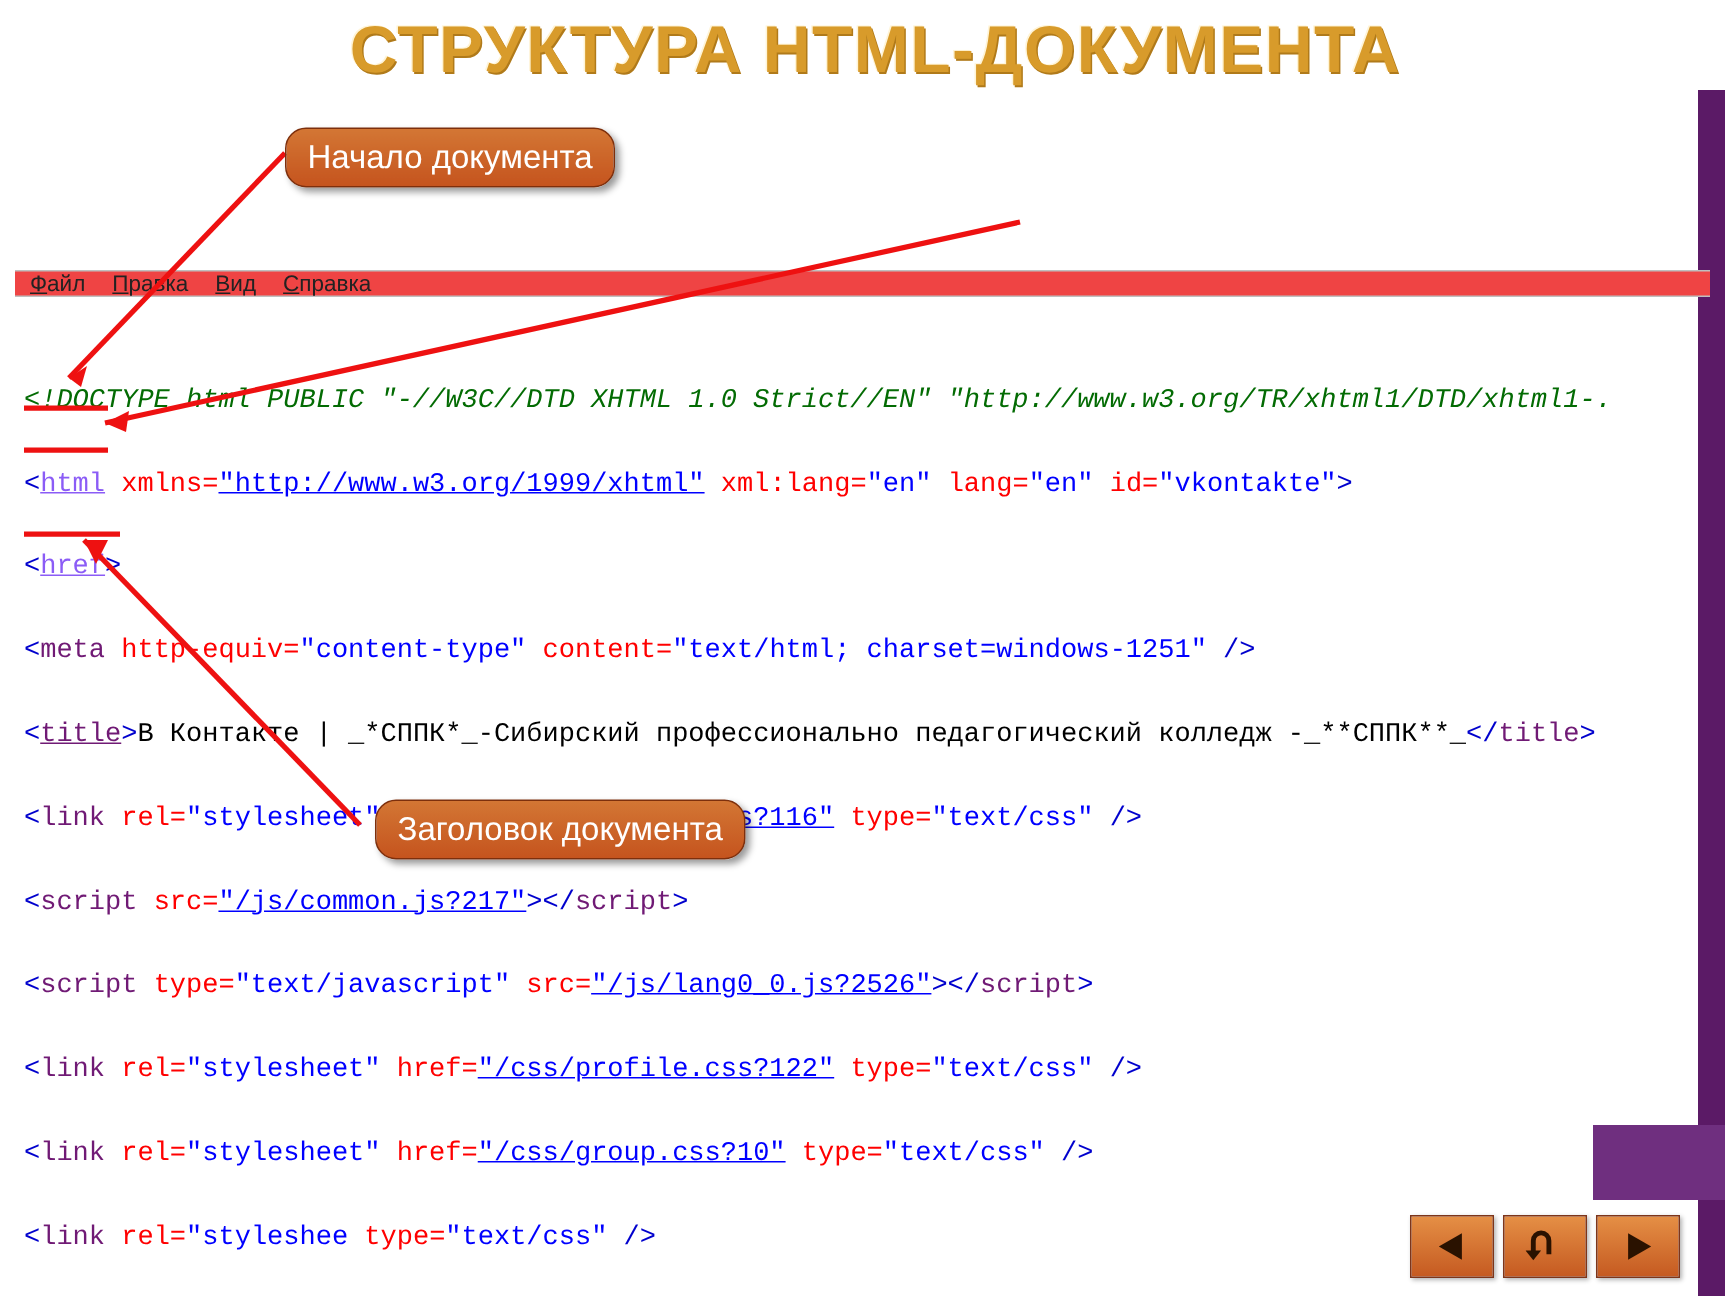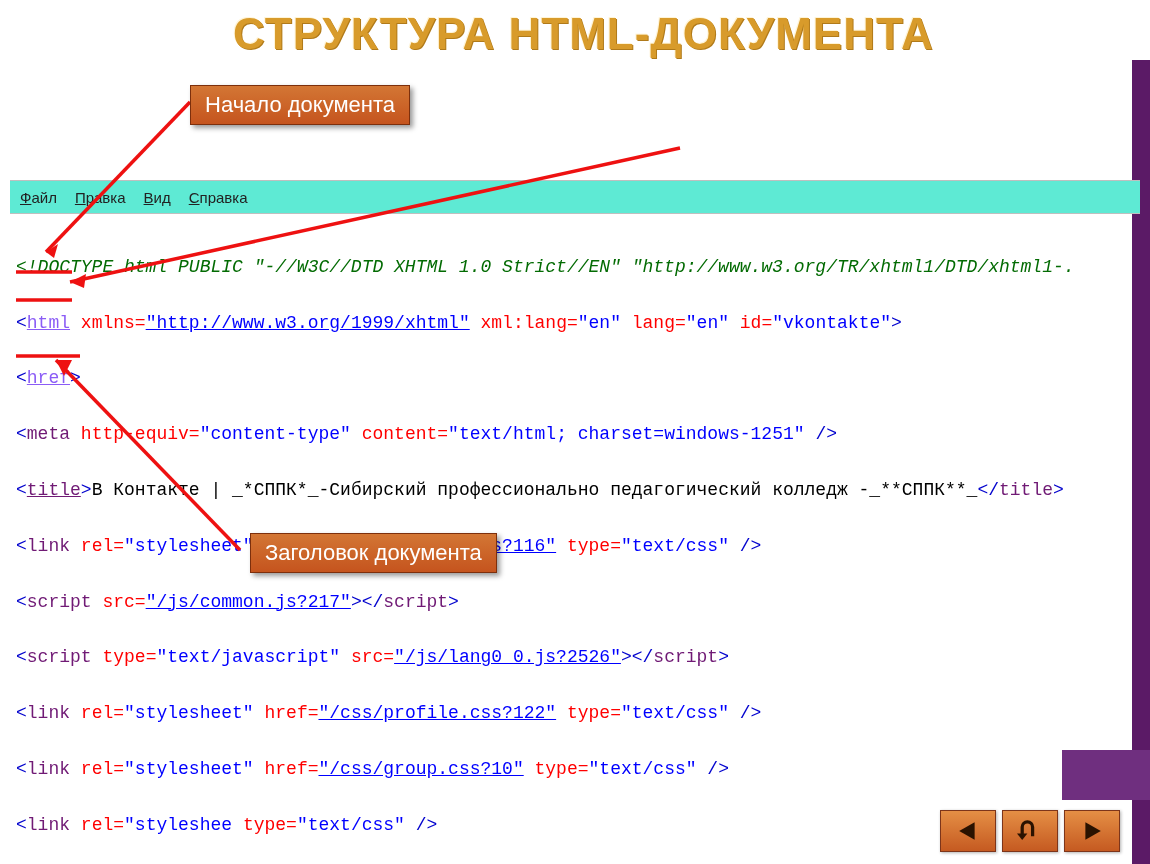--- a/index.html
+++ b/index.html
@@ -29,35 +29,35 @@
     padding-left: 17px;
   }
   .callout {
     position: absolute;
     background: linear-gradient(to bottom, #d37634, #c5541e);
     color: #fff;
     padding: 6px 14px;
     font-size: 22px;
     border: 1px solid #7d2f0c;
     box-shadow: 3px 3px 5px rgba(0,0,0,0.4);
-    border-radius: 0;
+    border-radius: 14px;
     z-index: 20;
     white-space: nowrap;
   }
   .callout-1 { top: 85px;  left: 190px; }
   .callout-2 { top: 128px; left: 682px; }
   .callout-3 { top: 533px; left: 250px; }
 
   .menubar-wrap {
     position: absolute;
     top: 180px;
     left: 10px;
     right: 10px;
-    background: #5eead4;
-    height: 34px;
+    background: #ef4444;
+    height: 18px;
     border-top: 1px solid #bfbfbf;
     border-bottom: 1px solid #bfbfbf;
     display: flex;
     align-items: center;
     padding-left: 10px;
     font-size: 15px;
     color: #222;
     gap: 18px;
     font-family: Tahoma, Arial, sans-serif;
   }

